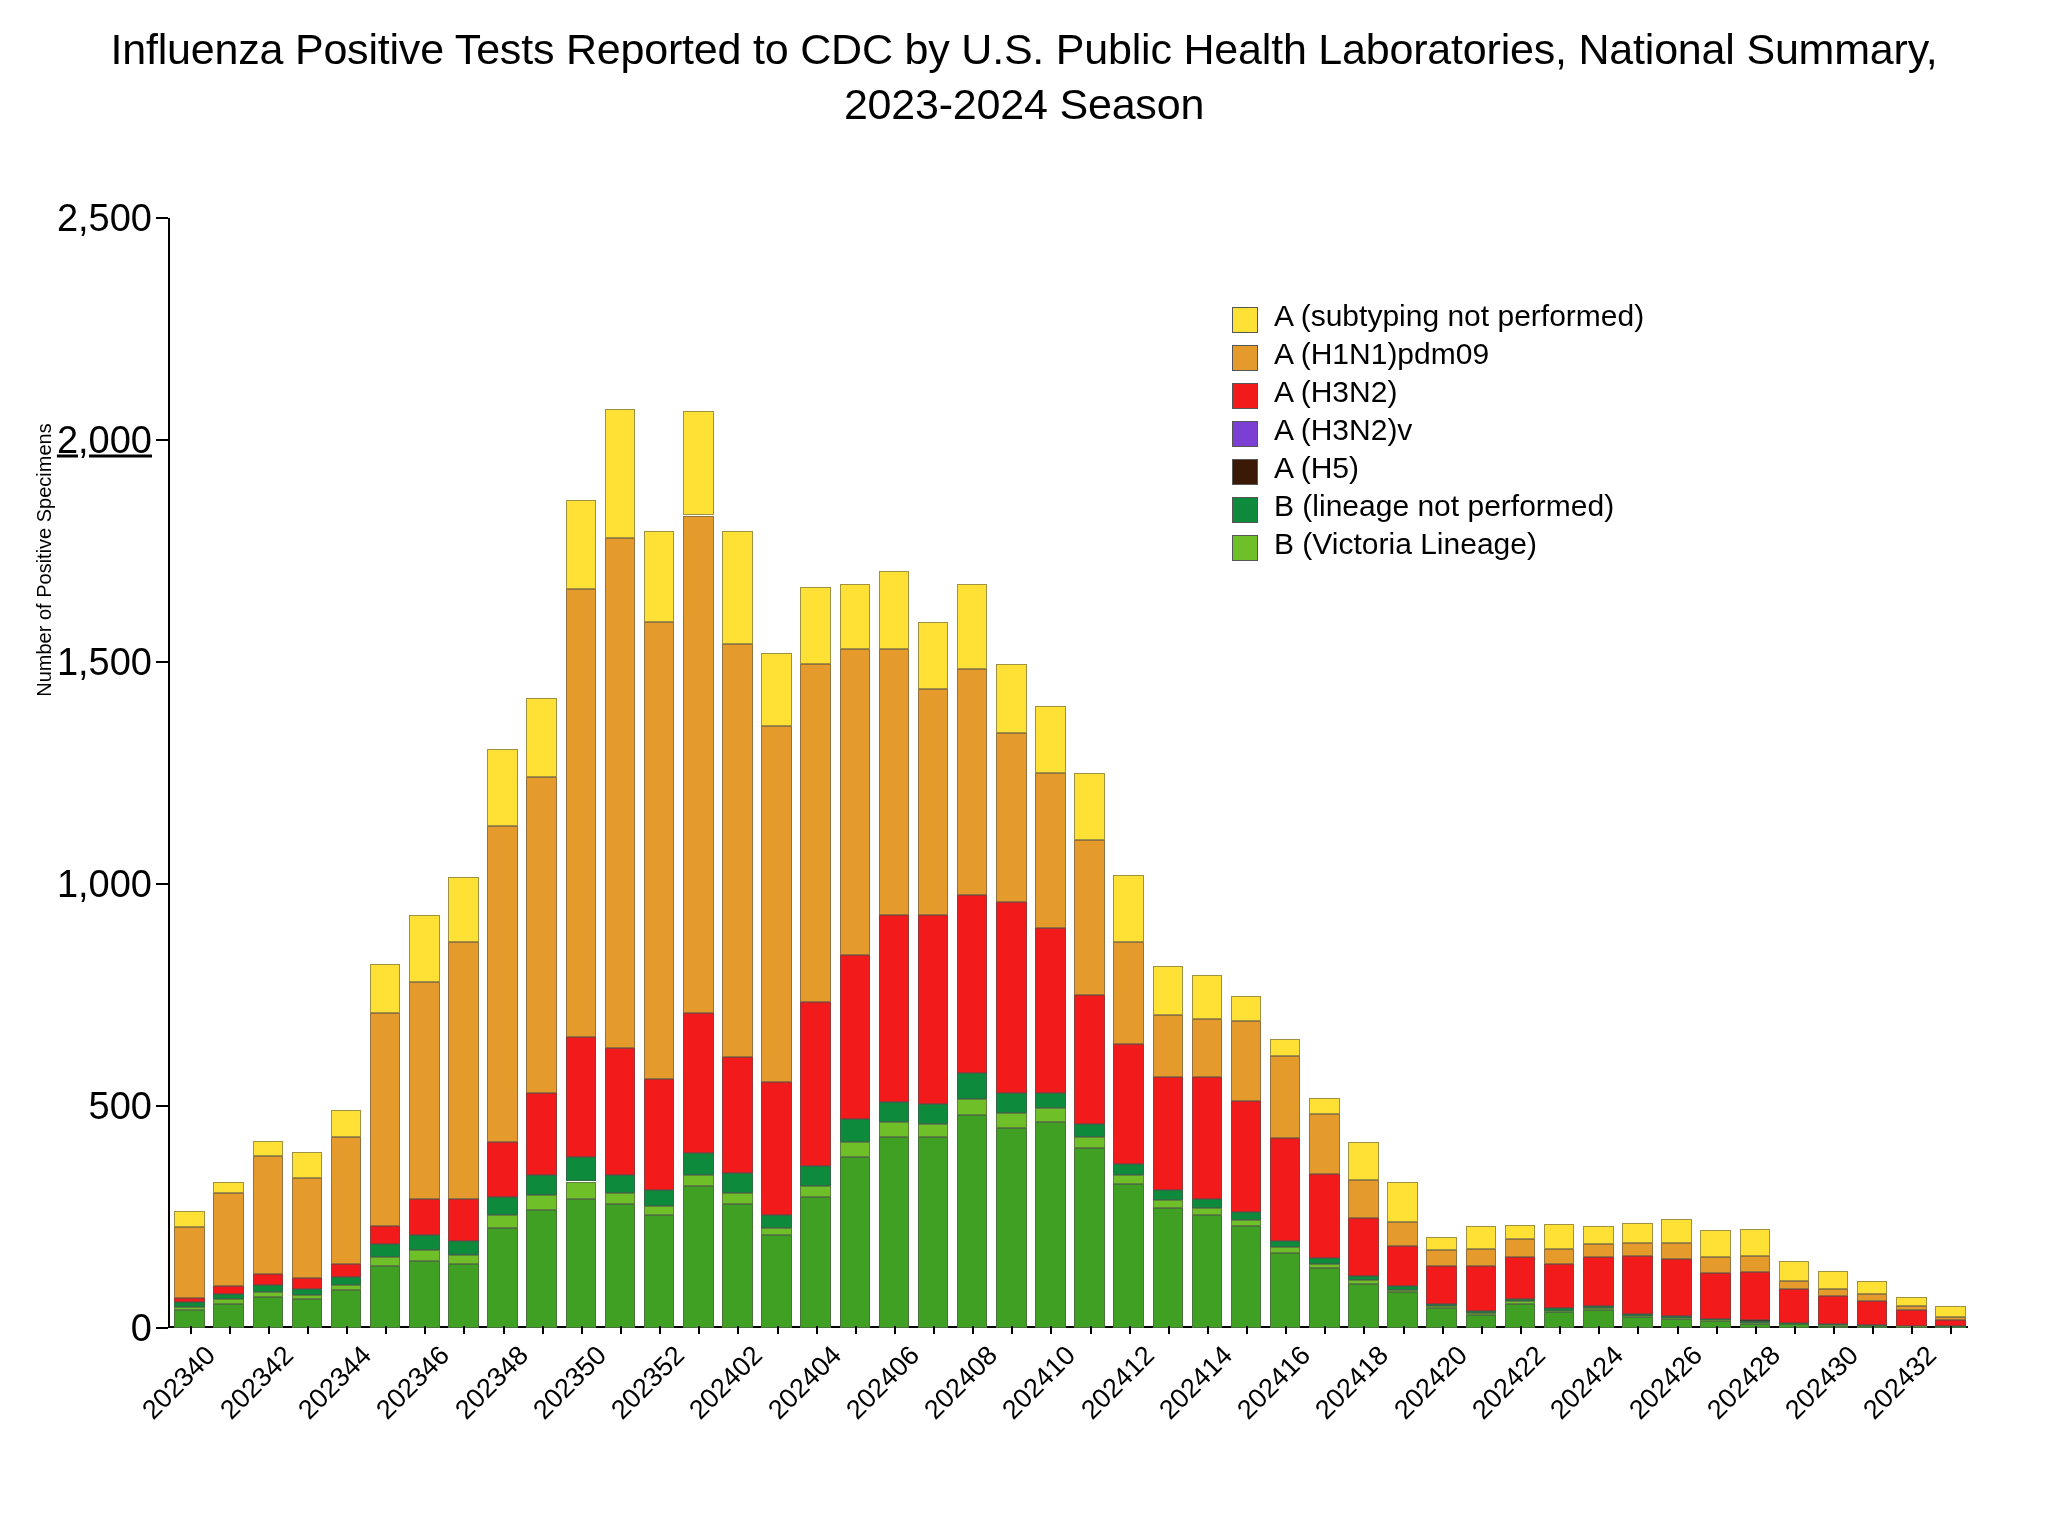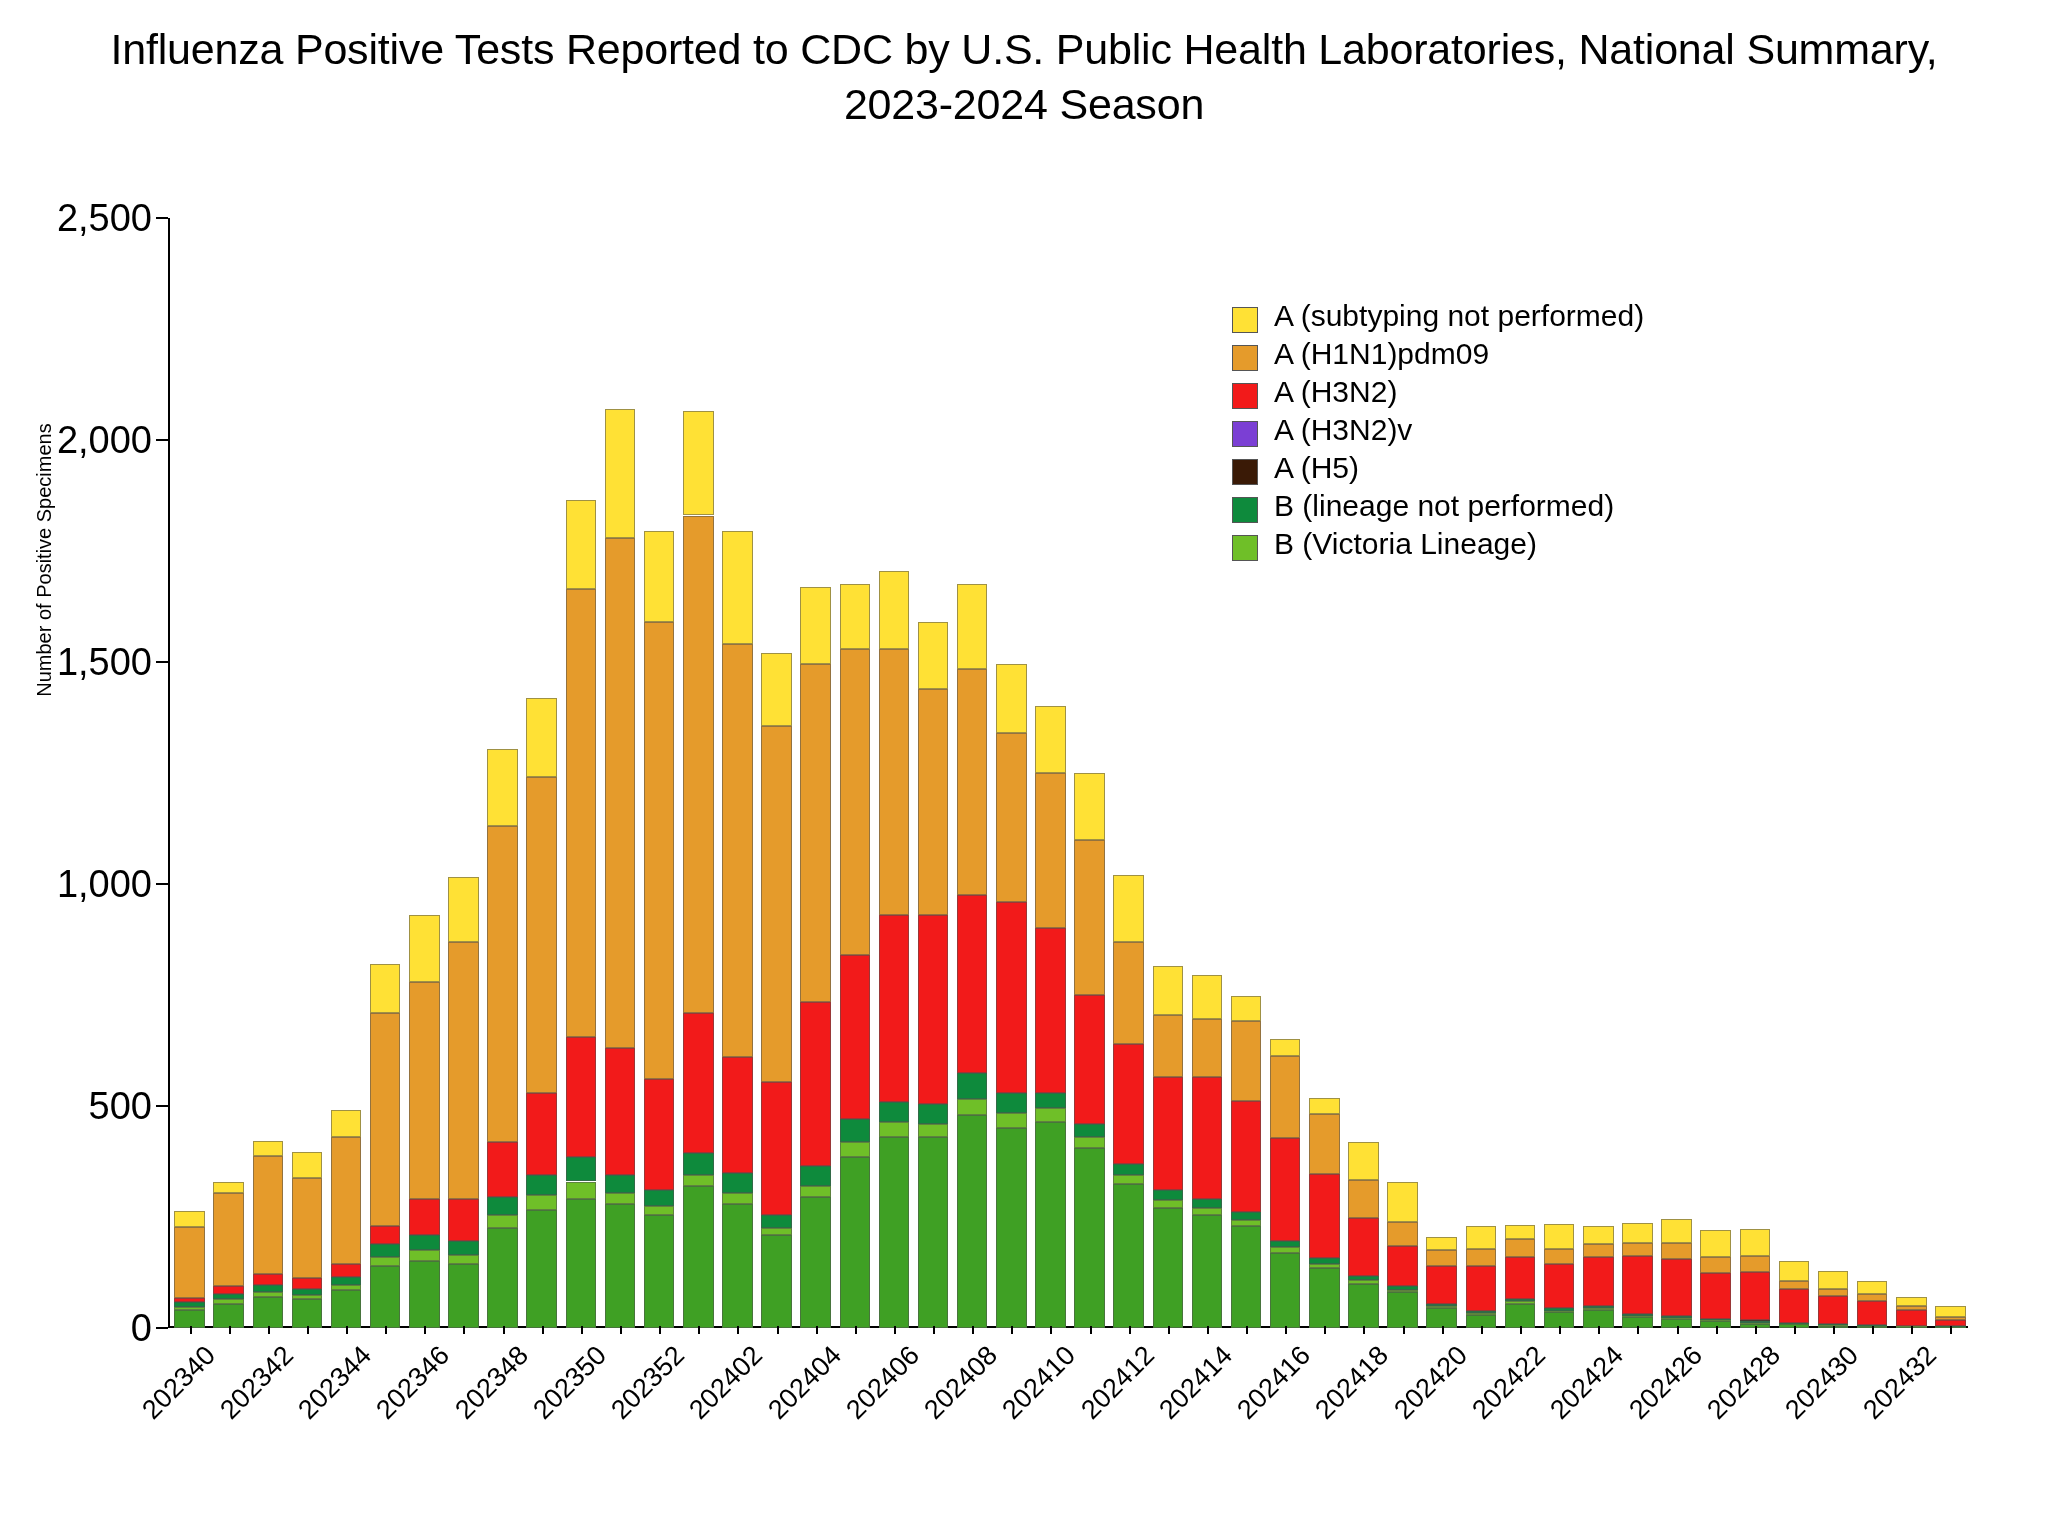--- a/index.html
+++ b/index.html
@@ -178,21 +178,21 @@
     <div id="yticks">
         <div class="tick-y" style="top: 1109px;"></div>
         <div class="ylabel-text" style="top: 1110px;">0</div>
         <div class="tick-y" style="top: 887px;"></div>
         <div class="ylabel-text" style="top: 888px;">500</div>
         <div class="tick-y" style="top: 665px;"></div>
         <div class="ylabel-text" style="top: 666px;">1,000</div>
         <div class="tick-y" style="top: 443px;"></div>
         <div class="ylabel-text" style="top: 444px;">1,500</div>
         <div class="tick-y" style="top: 221px;"></div>
-        <div class="ylabel-text" style="top: 222px;">2,000</div>
+        <div class="ylabel-text" style="top: 222px; text-decoration: underline;">2,000</div>
         <div class="tick-y" style="top: -1px;"></div>
         <div class="ylabel-text" style="top: 0px;">2,500</div>
       </div>
     <div id="bars">
         <div class="bar-col" title="202340" style="left: 4.30435px; width: 30.5217px; height: 116.772px;">
           <div class="bar-seg" style="height: 17.76px; bottom: 0px; background: rgb(63, 160, 36);"></div>
           <div class="bar-seg" style="height: 3.552px; bottom: 17.76px; background: rgb(111, 191, 40);"></div>
           <div class="bar-seg" style="height: 4.44px; bottom: 21.312px; background: rgb(14, 138, 60);"></div>
           <div class="bar-seg" style="height: 4.44px; bottom: 25.752px; background: rgb(242, 26, 26);"></div>
           <div class="bar-seg" style="height: 71.04px; bottom: 30.192px; background: rgb(229, 155, 43);"></div>

